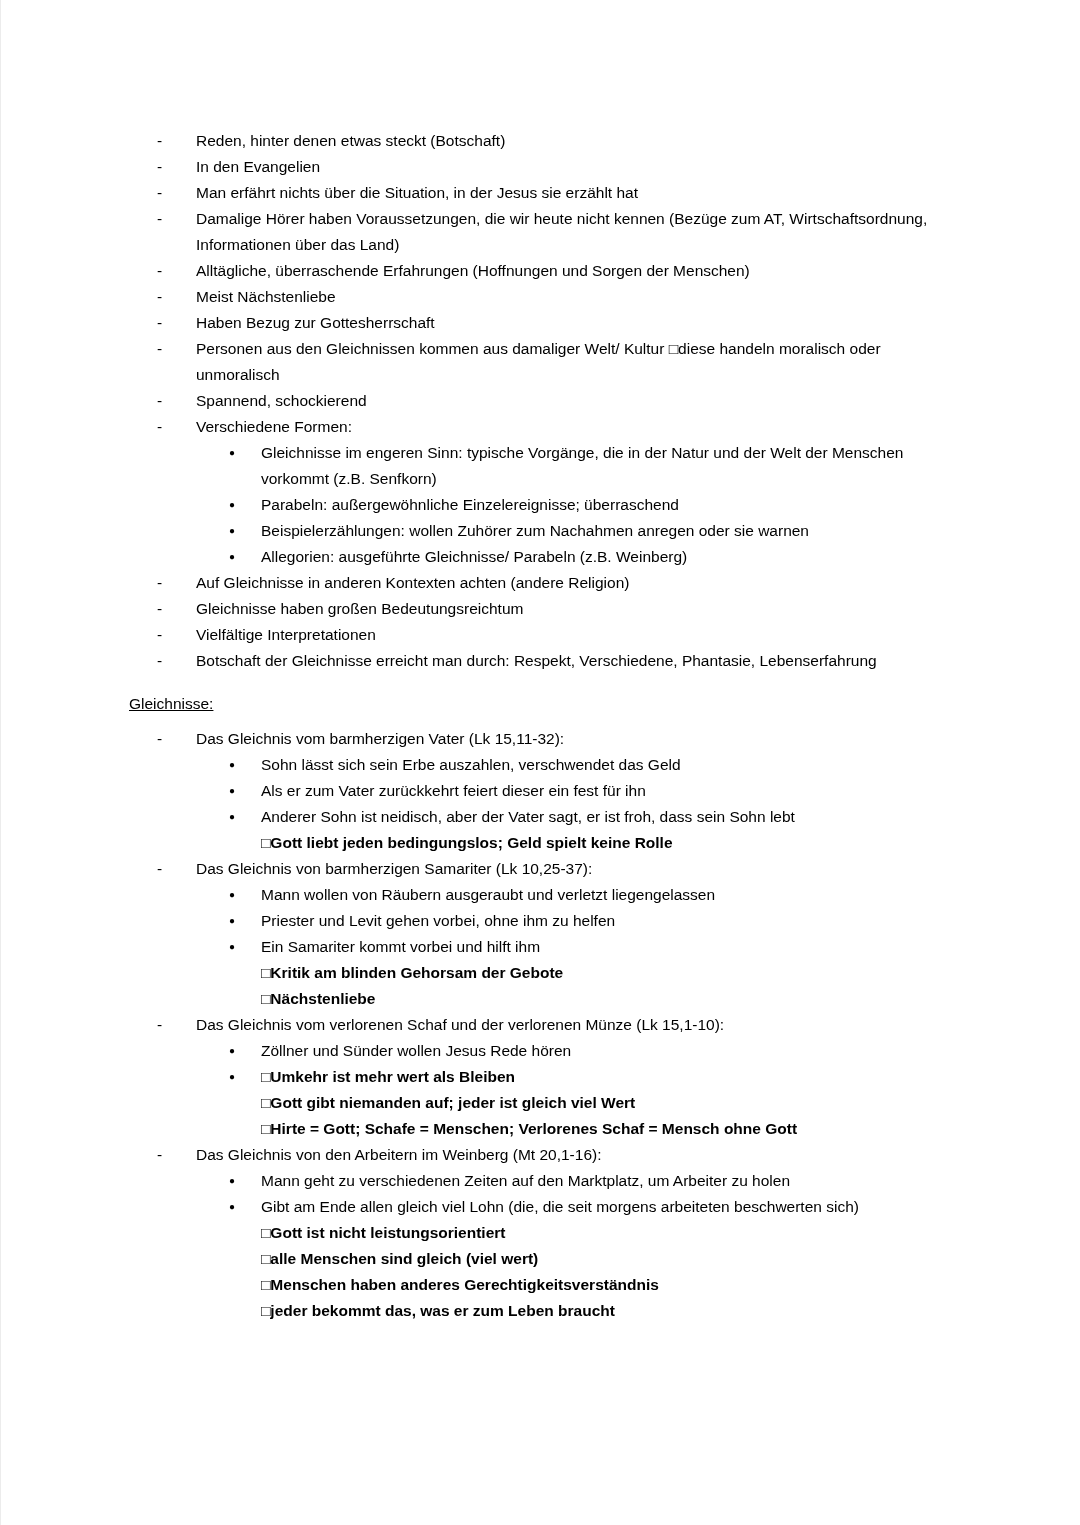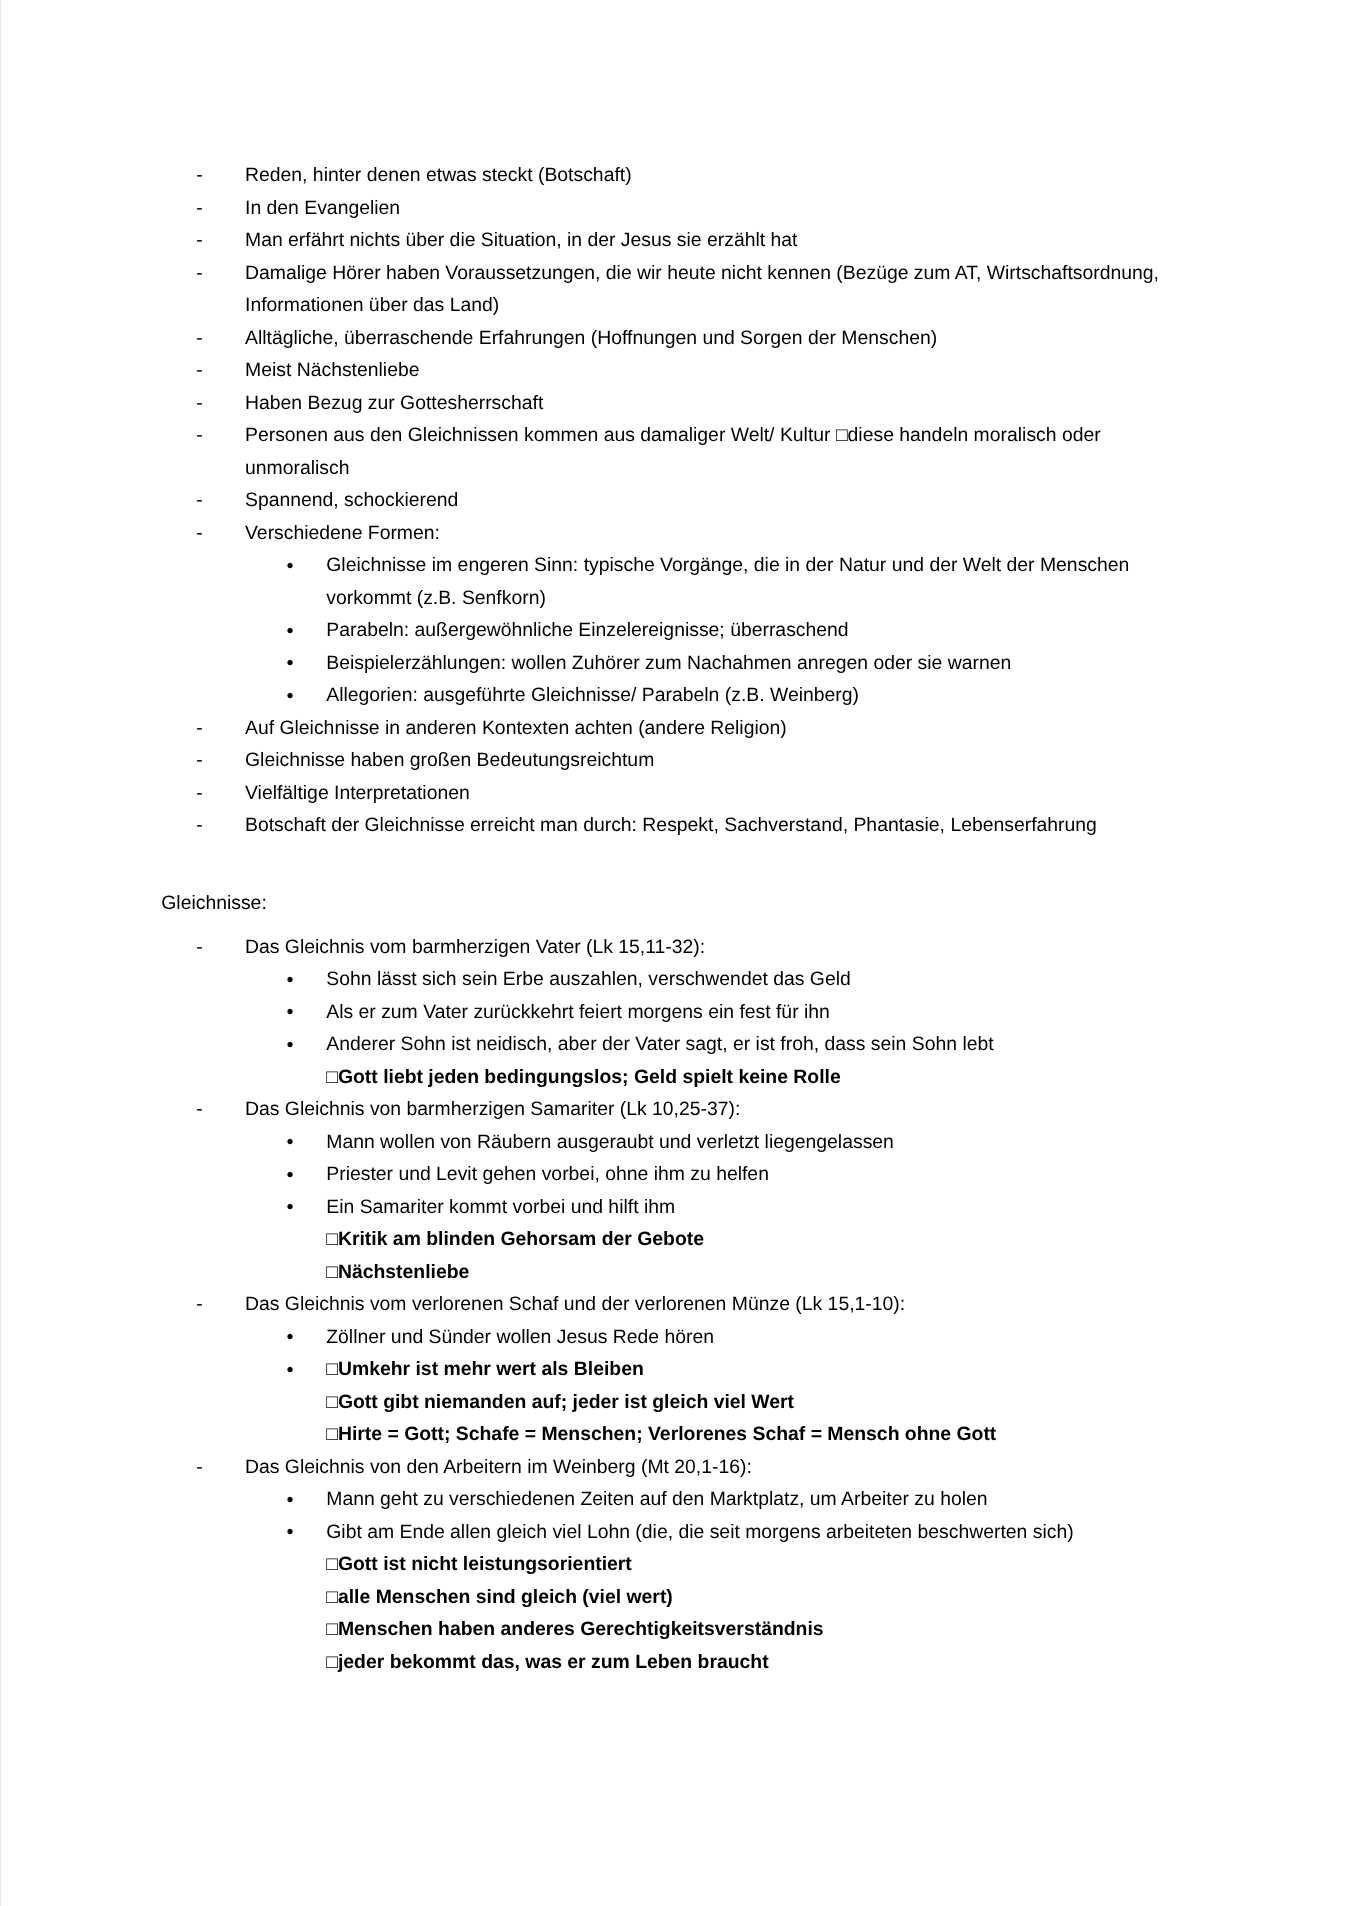--- a/index.html
+++ b/index.html
@@ -26,21 +26,22 @@
   .item .bullet { position:absolute; top:0; line-height:26px; }
   
   .item.l1 { padding-left:67px; }
   .item.l1 .bullet { left:28px; }
   
   .item.l2 { padding-left:132px; }
   .item.l2 .bullet { left:100px; font-size:10px; }
   
   .item.l3 { padding-left:132px;font-weight:bold; }
   .heading {
-    margin:36px 0 9px 0;
+    text-decoration:underline;
+    margin:17px 0 9px 0;
   }
 </style>
 </head>
 <body>
 
 <div class="page">
   <div id="content">
       <div class="list">
         <div class="item l1">
           <span class="bullet b1">-</span>
@@ -105,36 +106,36 @@
         <div class="item l1">
           <span class="bullet b1">-</span>
           <span class="text">Gleichnisse haben großen Bedeutungsreichtum</span>
         </div>
         <div class="item l1">
           <span class="bullet b1">-</span>
           <span class="text">Vielfältige Interpretationen</span>
         </div>
         <div class="item l1">
           <span class="bullet b1">-</span>
-          <span class="text">Botschaft der Gleichnisse erreicht man durch: Respekt, Sachverstand, Phantasie, Lebenserfahrung</span>
+          <span class="text">Botschaft der Gleichnisse erreicht man durch: Respekt, Verschiedene, Phantasie, Lebenserfahrung</span>
         </div>
       </div>
       <div class="heading">Gleichnisse:</div>
       <div class="list">
         <div class="item l1">
           <span class="bullet b1">-</span>
           <span class="text">Das Gleichnis vom barmherzigen Vater (Lk 15,11-32):</span>
         </div>
         <div class="item l2">
           <span class="bullet b2">●</span>
           <span class="text">Sohn lässt sich sein Erbe auszahlen, verschwendet das Geld</span>
         </div>
         <div class="item l2">
           <span class="bullet b2">●</span>
-          <span class="text">Als er zum Vater zurückkehrt feiert morgens ein fest für ihn</span>
+          <span class="text">Als er zum Vater zurückkehrt feiert dieser ein fest für ihn</span>
         </div>
         <div class="item l2">
           <span class="bullet b2">●</span>
           <span class="text">Anderer Sohn ist neidisch, aber der Vater sagt, er ist froh, dass sein Sohn lebt</span>
         </div>
         <div class="item l3">
           <span class="text">□Gott liebt jeden bedingungslos; Geld spielt keine Rolle</span>
         </div>
         <div class="item l1">
           <span class="bullet b1">-</span>

